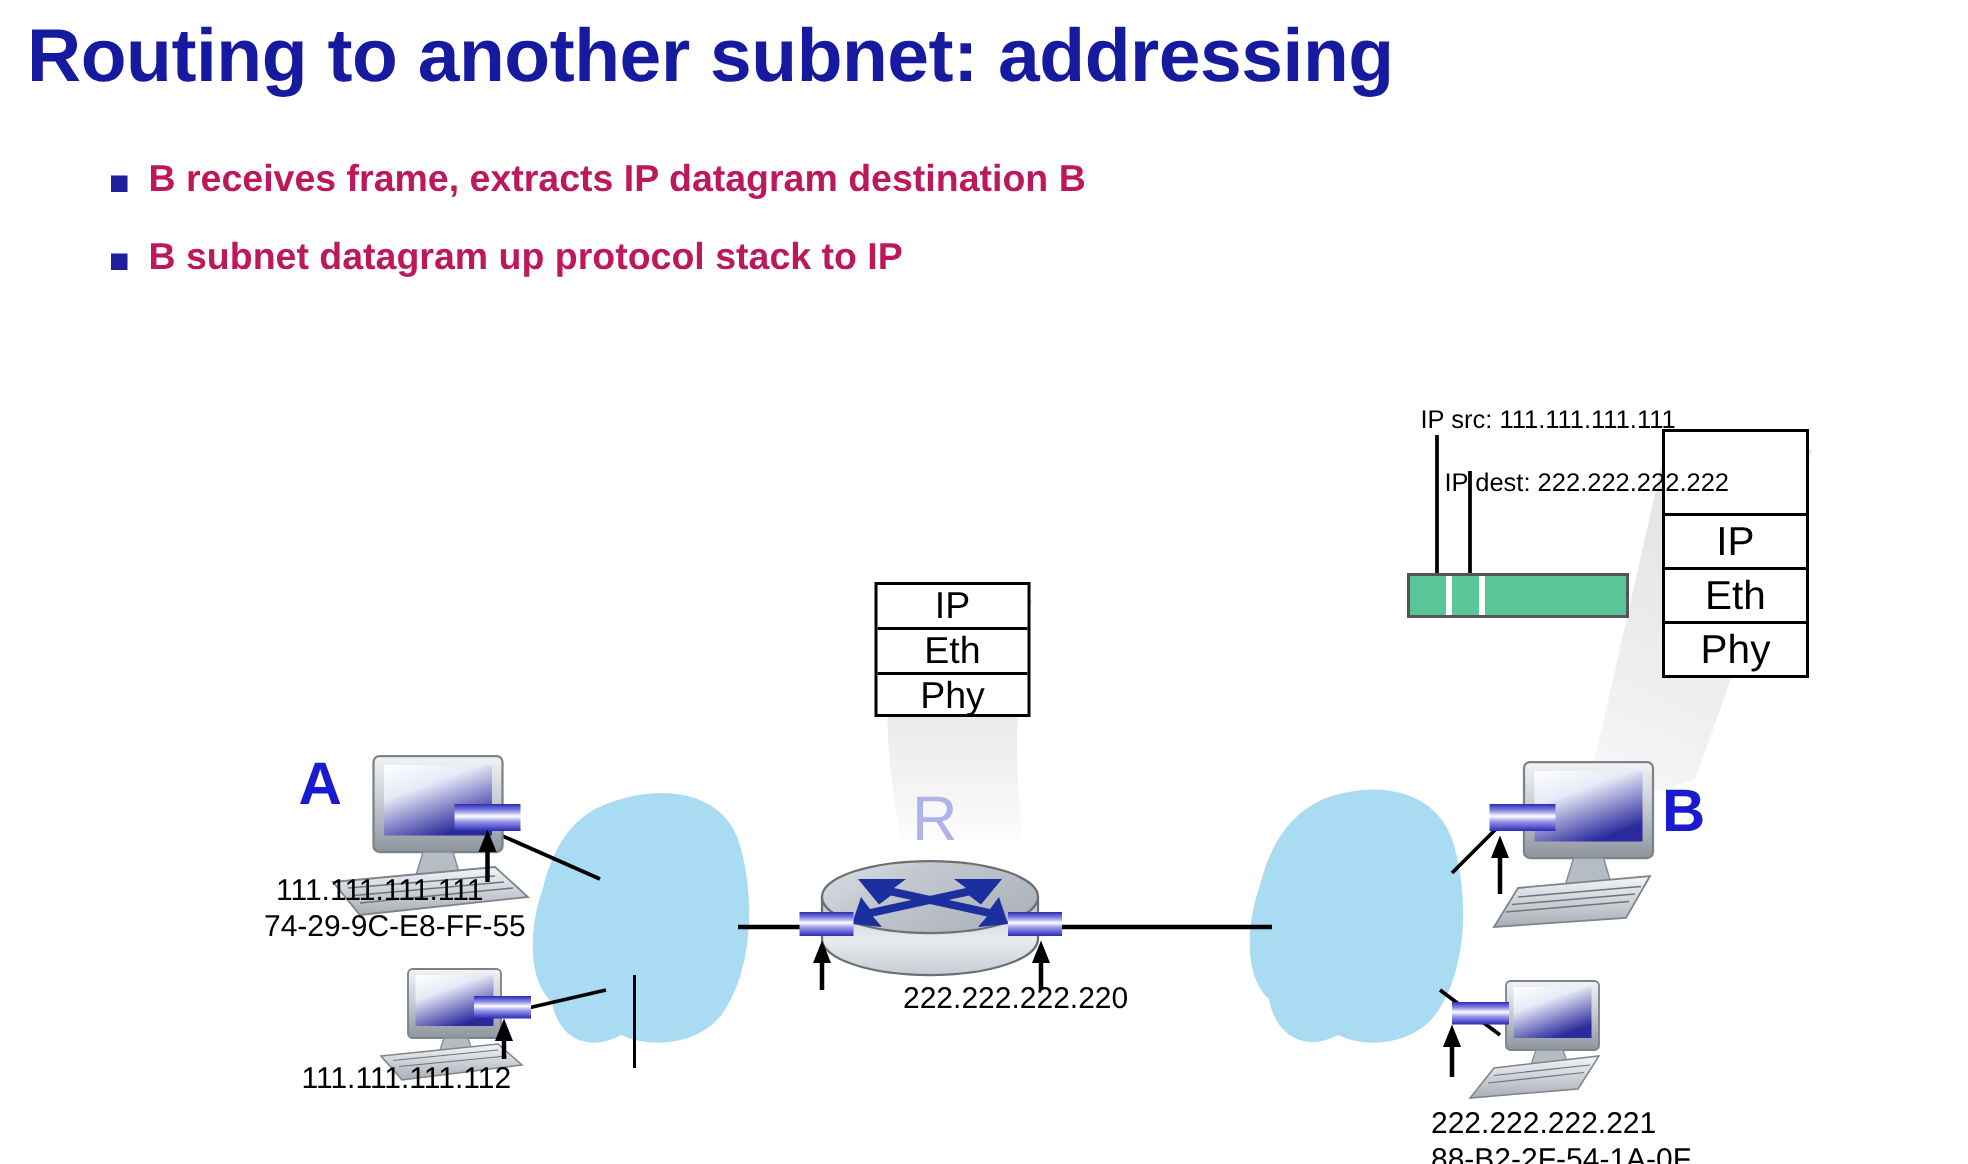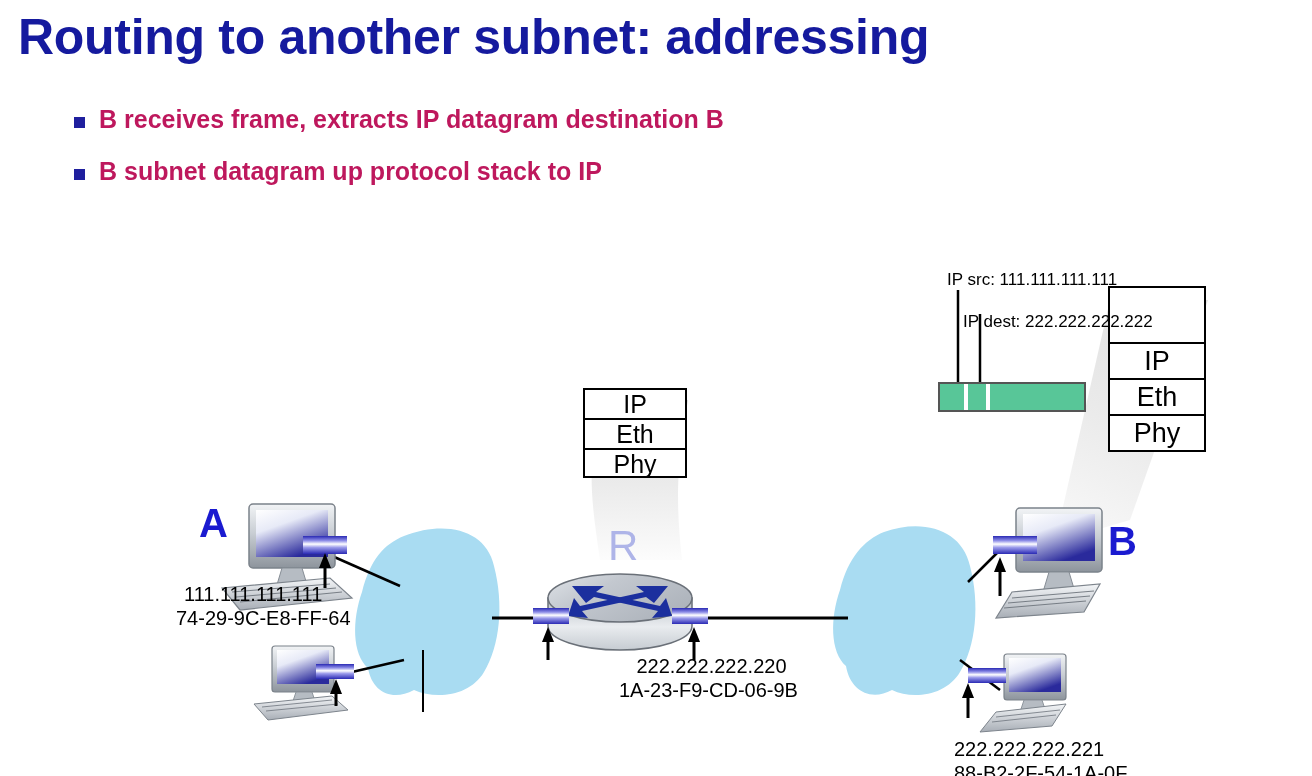--- a/index.html
+++ b/index.html
@@ -298,30 +298,30 @@
     <div class="sep" style="left:24px;"></div>
     <div class="sep" style="left:46px;"></div>
   </div>
 
   <div class="nodeletter" style="left:199px;top:501px;">A</div>
   <div class="nodeletter" style="left:1108px;top:519px;">B</div>
   <div class="router-r" style="left:608px;top:522px;">R</div>
 
   <div class="addr" style="left:159px;top:583px;margin-left:17px;">
     <div style="padding-left:8px;">111.111.111.111</div>
-    <div>74-29-9C-E8-FF-64</div>
+    <div>74-29-9C-E8-FF-55</div>
   </div>
 
   <div class="addr" style="left:193px;top:708px;">
-  </div>
-
-
-  <div class="addr" style="left:619px;top:655px;text-align:center;">
+    <div style="padding-left:8px;">111.111.111.112</div>
+  </div>
+
+
+  <div class="addr" style="left:596px;top:655px;">
     <div style="padding-left:6px;">222.222.222.220</div>
-    <div>1A-23-F9-CD-06-9B</div>
   </div>
 
 
   <div class="addr" style="left:954px;top:718px;margin-top:20px;">
     <div>222.222.222.221</div>
     <div>88-B2-2F-54-1A-0F</div>
   </div>
 
   <div class="pagenum"></div>
 

